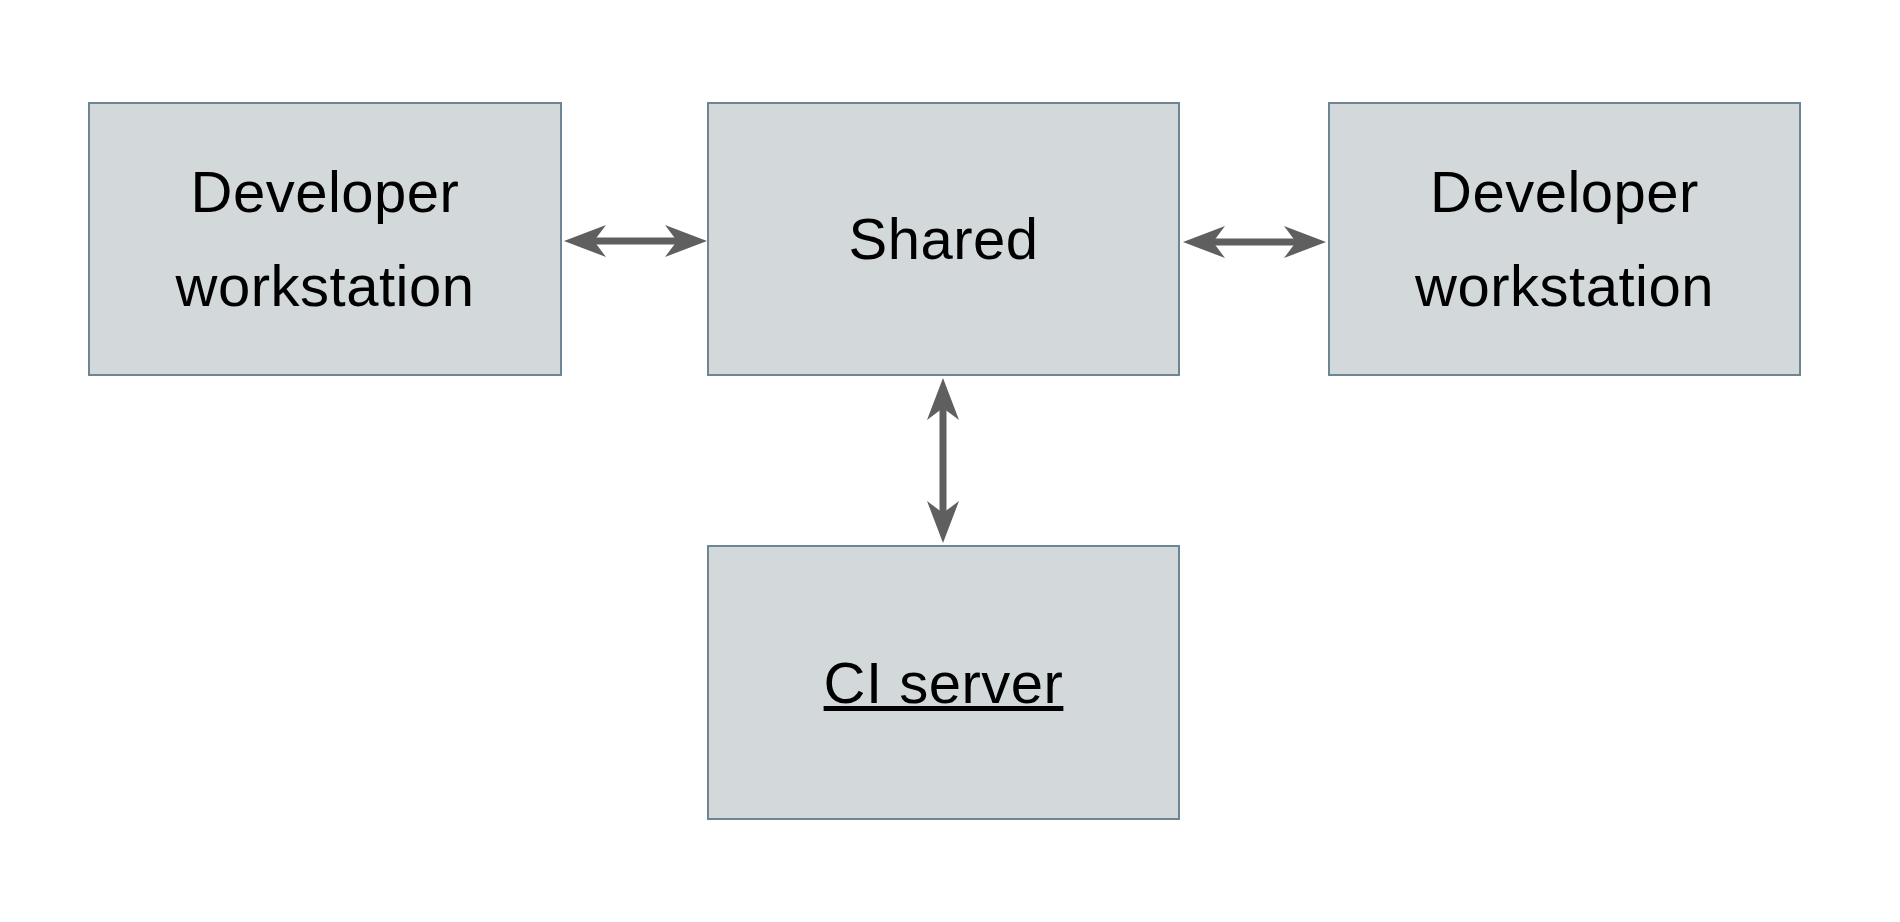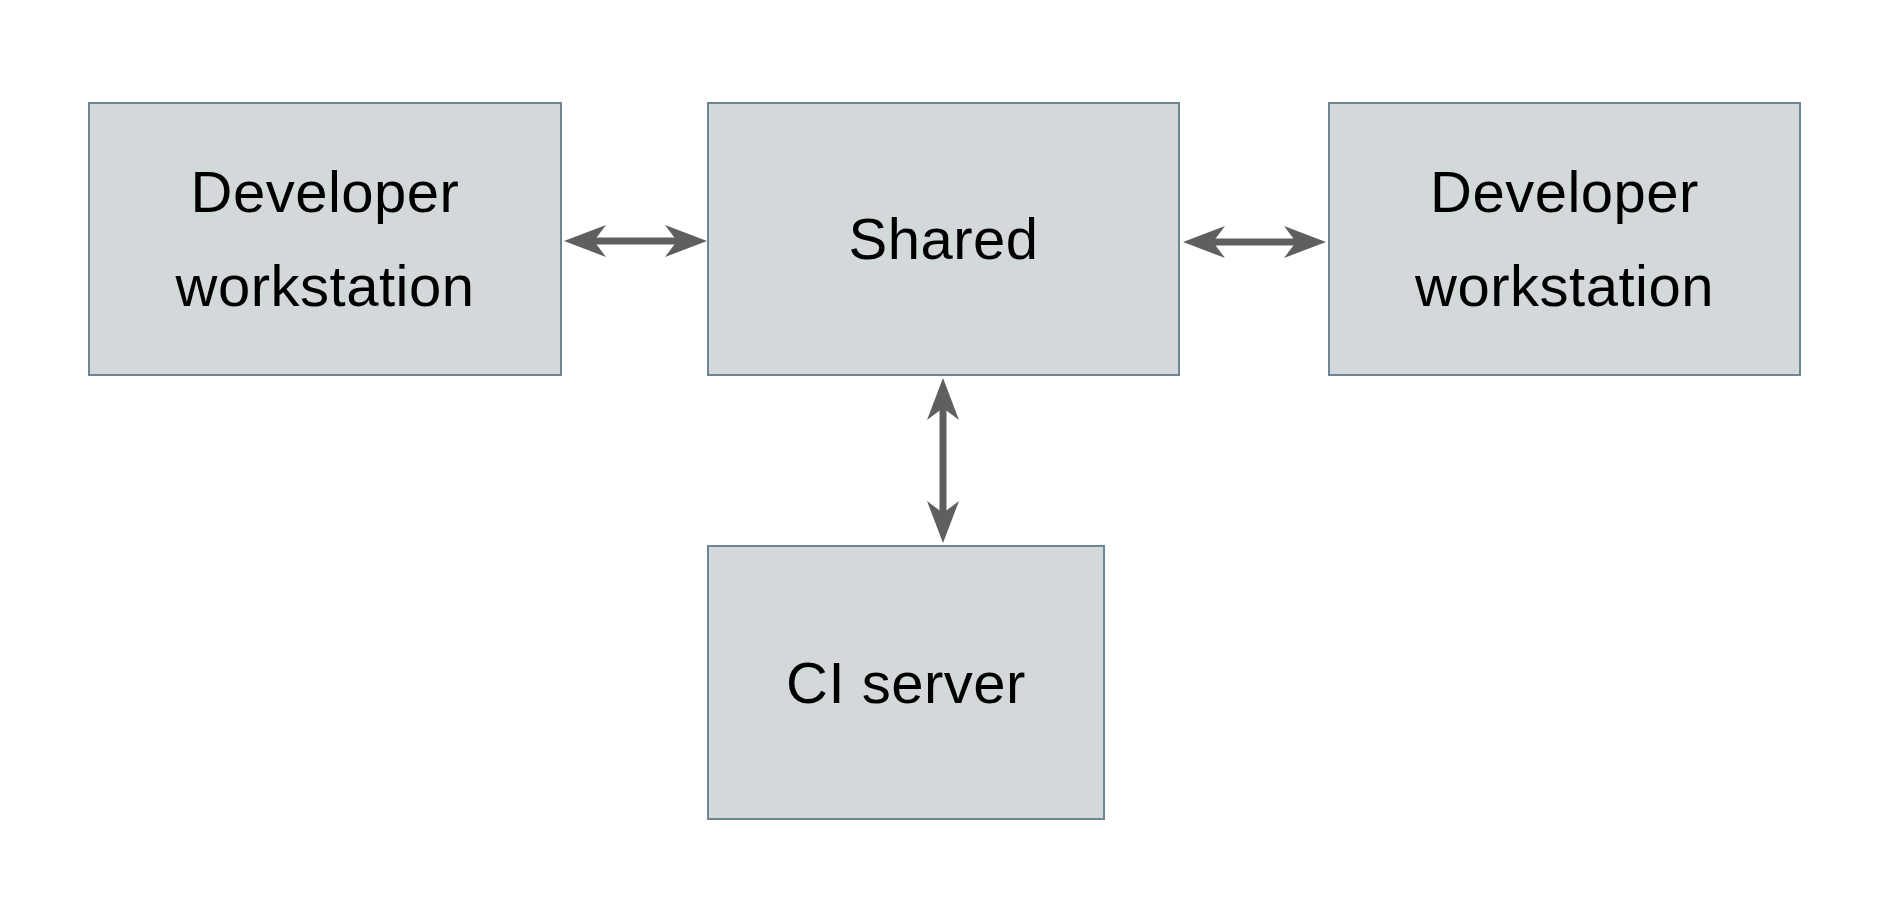--- a/index.html
+++ b/index.html
@@ -33,21 +33,21 @@
     color: var(--text-color);
     font-size: 58px;
     line-height: 94px;
     font-weight: 400;
     letter-spacing: 0.5px;
   }
   .node .line { display: block; }
   .node-left   { left:   88px; top: 102px; width: 474px; height: 274px; }
   .node-center { left:  707px; top: 102px; width: 473px; height: 274px; }
   .node-right  { left: 1328px; top: 102px; width: 473px; height: 274px; }
-  .node-bottom { left:  707px; top: 545px; width: 398px; height: 275px; }
+  .node-bottom { left:  707px; top: 545px; width: 473px; height: 275px; text-decoration: underline; }
 
   .edge { position: absolute; display: block; }
   .edge-left     { left:  562px; top: 221px; }
   .edge-right    { left: 1181px; top: 222px; }
   .edge-vertical { left:  923px; top: 376px; }
 
   .arrow-shaft { stroke: var(--arrow-color); stroke-width: 7; }
   .arrow-head  { fill: var(--arrow-color); }
 </style>
 </head>

